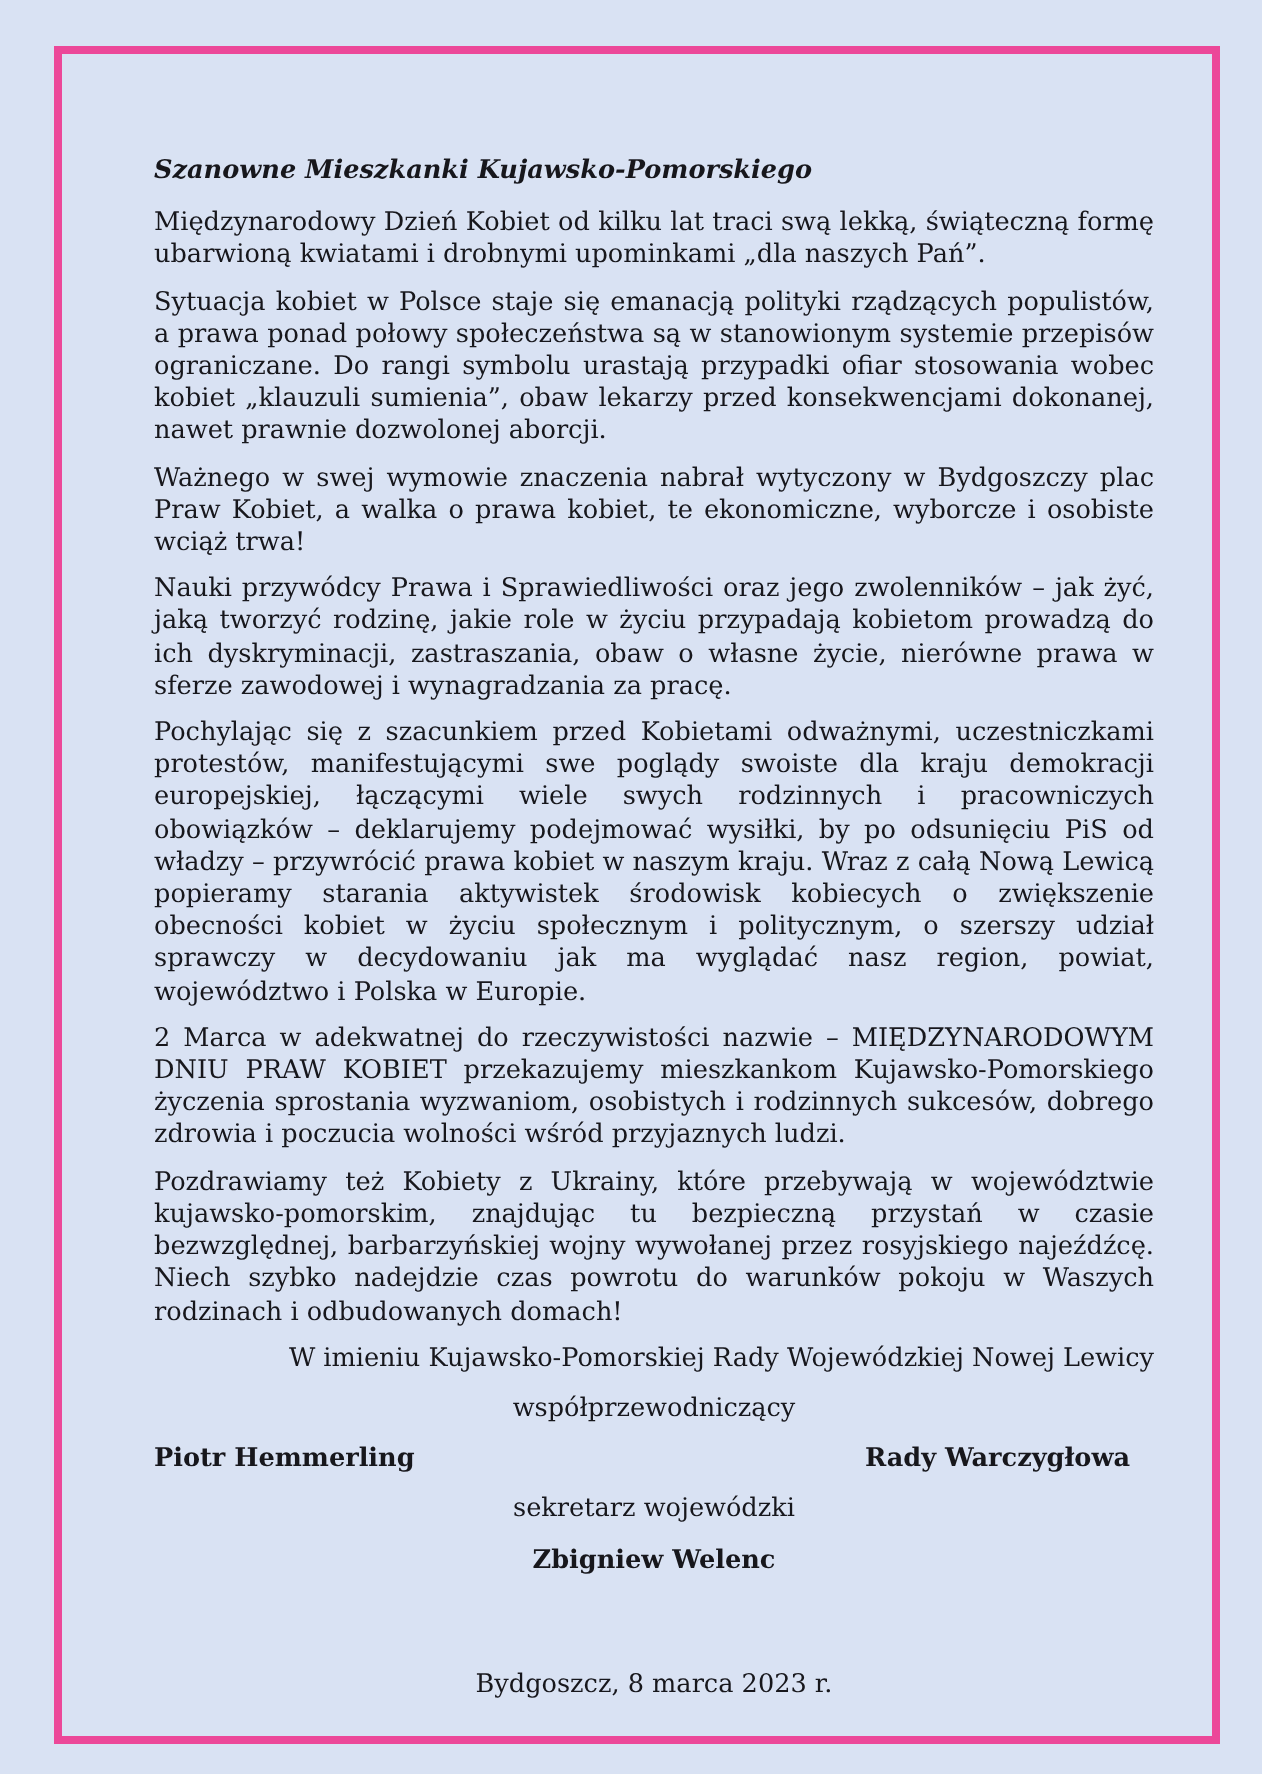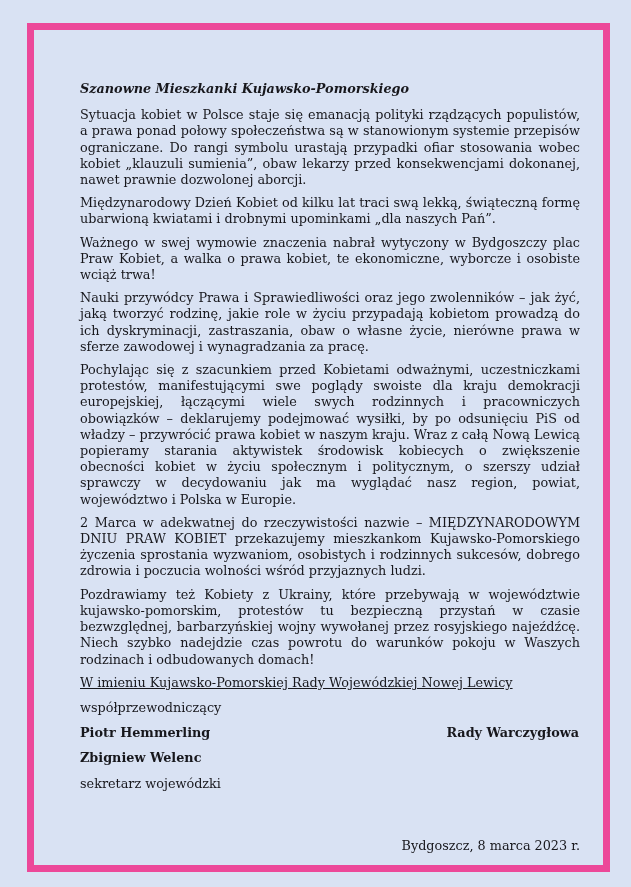--- a/index.html
+++ b/index.html
@@ -11,21 +11,21 @@
     font-family: "DejaVu Serif", "Liberation Serif", serif;
     color: #17171c;
     overflow: hidden;
   }
   .border-frame {
     position: absolute;
     left: 27px;
     top: 23px;
     width: 583px;
     height: 849px;
-    border: 7px solid #ec4899;
+    border: 4px solid #ec4899;
     box-sizing: border-box;
   }
   .content {
     position: absolute;
     left: 46px;
     top: 51px;
     width: 500px;
     font-size: 12.8px;
     line-height: 16.2px;
   }
@@ -35,64 +35,63 @@
     margin: 0 0 10px 0;
     text-align: left;
   }
   .para {
     margin: 0 0 7px 0;
     text-align: justify;
     text-justify: inter-word;
   }
   .onbehalf {
     margin: 3px 0 9px 0;
-    text-align: left;
-    text-decoration: underline;
+    text-align: right;
   }
   .sigline {
     margin: 0 0 9px 0;
   }
-  .center { text-align: left; }
+  .center { text-align: center; }
   .bold { font-weight: bold; }
   .names-row {
     display: flex;
     justify-content: space-between;
-    margin: 0 1px 9px 0;
+    margin: 0 12px 9px 0;
     text-align: right;
   }
   .dateline {
     margin: 46px 0 0 0;
-    text-align: right;
+    text-align: center;
   }
 </style>
 </head>
 <body>
 
 <div class="border-frame">
   <div class="content">
 
     <p class="salutation">Szanowne Mieszkanki Kujawsko-Pomorskiego</p>
 
+    <p class="para">Międzynarodowy Dzień Kobiet od kilku lat traci swą lekką, świąteczną formę ubarwioną kwiatami i drobnymi upominkami „dla naszych Pań”.</p>
     <p class="para">Sytuacja kobiet w Polsce staje się emanacją polityki rządzących populistów, a prawa ponad połowy społeczeństwa są w stanowionym systemie przepisów ograniczane. Do rangi symbolu urastają przypadki ofiar stosowania wobec kobiet „klauzuli sumienia”, obaw lekarzy przed konsekwencjami dokonanej, nawet prawnie dozwolonej aborcji.</p>
-    <p class="para">Międzynarodowy Dzień Kobiet od kilku lat traci swą lekką, świąteczną formę ubarwioną kwiatami i drobnymi upominkami „dla naszych Pań”.</p>
     <p class="para">Ważnego w swej wymowie znaczenia nabrał wytyczony w Bydgoszczy plac Praw Kobiet, a walka o prawa kobiet, te ekonomiczne, wyborcze i osobiste wciąż trwa!</p>
     <p class="para">Nauki przywódcy Prawa i Sprawiedliwości oraz jego zwolenników – jak żyć, jaką tworzyć rodzinę, jakie role w życiu przypadają kobietom prowadzą do ich dyskryminacji, zastraszania, obaw o własne życie, nierówne prawa w sferze zawodowej i wynagradzania za pracę.</p>
     <p class="para">Pochylając się z szacunkiem przed Kobietami odważnymi, uczestniczkami protestów, manifestującymi swe poglądy swoiste dla kraju demokracji europejskiej, łączącymi wiele swych rodzinnych i pracowniczych obowiązków – deklarujemy podejmować wysiłki, by po odsunięciu PiS od władzy – przywrócić prawa kobiet w naszym kraju. Wraz z całą Nową Lewicą popieramy starania aktywistek środowisk kobiecych o zwiększenie obecności kobiet w życiu społecznym i politycznym, o szerszy udział sprawczy w decydowaniu jak ma wyglądać nasz region, powiat, województwo i Polska w Europie.</p>
     <p class="para">2 Marca w adekwatnej do rzeczywistości nazwie – MIĘDZYNARODOWYM DNIU PRAW KOBIET przekazujemy mieszkankom Kujawsko-Pomorskiego życzenia sprostania wyzwaniom, osobistych i rodzinnych sukcesów, dobrego zdrowia i poczucia wolności wśród przyjaznych ludzi.</p>
-    <p class="para">Pozdrawiamy też Kobiety z Ukrainy, które przebywają w województwie kujawsko-pomorskim, protestów tu bezpieczną przystań w czasie bezwzględnej, barbarzyńskiej wojny wywołanej przez rosyjskiego najeźdźcę. Niech szybko nadejdzie czas powrotu do warunków pokoju w Waszych rodzinach i odbudowanych domach!</p>
+    <p class="para">Pozdrawiamy też Kobiety z Ukrainy, które przebywają w województwie kujawsko-pomorskim, znajdując tu bezpieczną przystań w czasie bezwzględnej, barbarzyńskiej wojny wywołanej przez rosyjskiego najeźdźcę. Niech szybko nadejdzie czas powrotu do warunków pokoju w Waszych rodzinach i odbudowanych domach!</p>
 
     <p class="onbehalf sigline">W imieniu Kujawsko-Pomorskiej Rady Wojewódzkiej Nowej Lewicy</p>
 
     <p class="center sigline">współprzewodniczący</p>
 
     <div class="names-row">
       <span class="bold">Piotr Hemmerling</span>
       <span class="bold">Rady Warczygłowa</span>
     </div>
 
+    <p class="center sigline">sekretarz wojewódzki</p>
+
     <p class="center bold sigline">Zbigniew Welenc</p>
-
-    <p class="center sigline">sekretarz wojewódzki</p>
 
     <p class="dateline">Bydgoszcz, 8 marca 2023 r.</p>
 
   </div>
 </div>
 
 </body></html>

